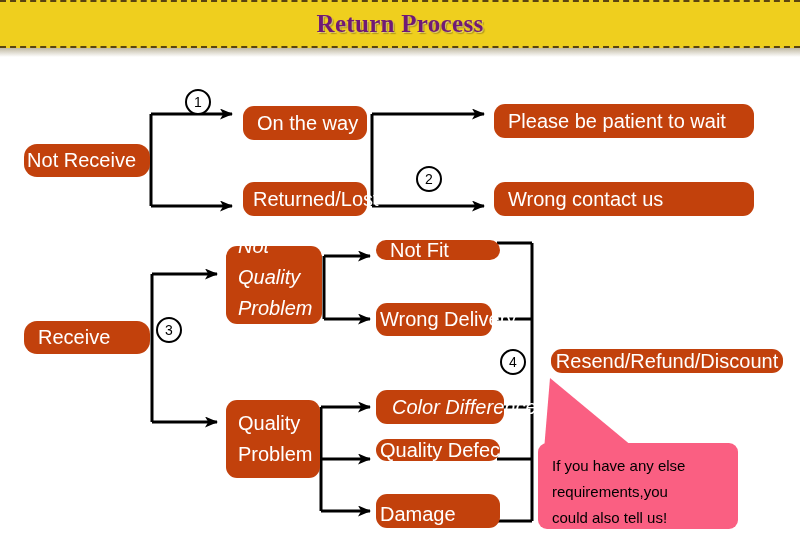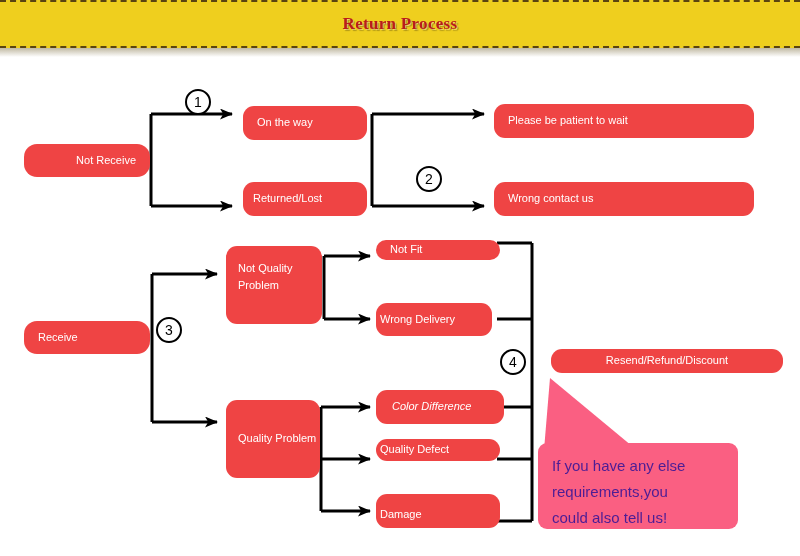--- a/index.html
+++ b/index.html
@@ -33,23 +33,23 @@
   #banner-shadow {
     position: absolute;
     left: 0;
     top: 48px;
     width: 800px;
     height: 9px;
     background: linear-gradient(to bottom, rgba(90,70,10,0.38), rgba(90,70,10,0));
   }
   #banner-title {
     font-family: "Liberation Serif", serif;
-    font-size: 17px;
+    font-size: 25px;
     font-weight: 700;
-    color: #b91c1c;
+    color: #701a75;
     letter-spacing: 0.3px;
     text-shadow: 1px 1px 0 rgba(255,255,255,0.35), 2px 2px 1px rgba(70,55,8,0.35);
     white-space: nowrap;
   }
 
   
   #canvas {
     position: absolute;
     left: 0;
     top: 0;
@@ -61,27 +61,27 @@
     left: 0;
     top: 0;
     width: 800px;
     height: 556px;
   }
 
   
   .node {
     position: absolute;
     box-sizing: border-box;
-    background: #ef4444;
+    background: #c2410c;
     border-radius: 11px;
     color: #ffffff;
     display: flex;
     align-items: center;
     padding: 0 14px;
-    font-size: 11px;
+    font-size: 20px;
     line-height: 1.55;
     white-space: nowrap;
   }
   .node.multiline {
     white-space: normal;
     align-items: center;
   }
   .node.pill {
     border-radius: 13px;
   }
@@ -100,21 +100,21 @@
     align-items: center;
     justify-content: center;
     box-sizing: border-box;
   }
 
   
   #callout {
     position: absolute;
     background: #fa5f82;
     border-radius: 9px;
-    color: #4c1d95;
+    color: #000000;
     font-size: 15px;
     line-height: 1.72;
     padding: 10px 12px 10px 14px;
     box-sizing: border-box;
   }
 </style>
 </head>
 <body>
 
 <div id="banner">
@@ -180,21 +180,21 @@
   </div>
 
   <div class="node" style="left:494px; top:182px; width:260px; height:34px;">
     <span>Wrong contact us</span>
   </div>
 
   <div class="node pill" style="left:24px; top:321px; width:126px; height:33px;">
     <span>Receive</span>
   </div>
 
-  <div class="node multiline" style="left:226px; top:246px; width:96px; height:78px; padding:0 0 16px 12px;">
+  <div class="node multiline" style="left:226px; top:246px; width:96px; height:78px; padding:0 0 16px 12px;font-style:italic;">
     <span>Not Quality Problem</span>
   </div>
 
   <div class="node multiline" style="left:226px; top:400px; width:94px; height:78px; padding:0 0 0 12px;">
     <span>Quality Problem</span>
   </div>
 
   <div class="node" style="left:376px; top:240px; width:124px; height:20px;">
     <span>Not Fit</span>
   </div>

